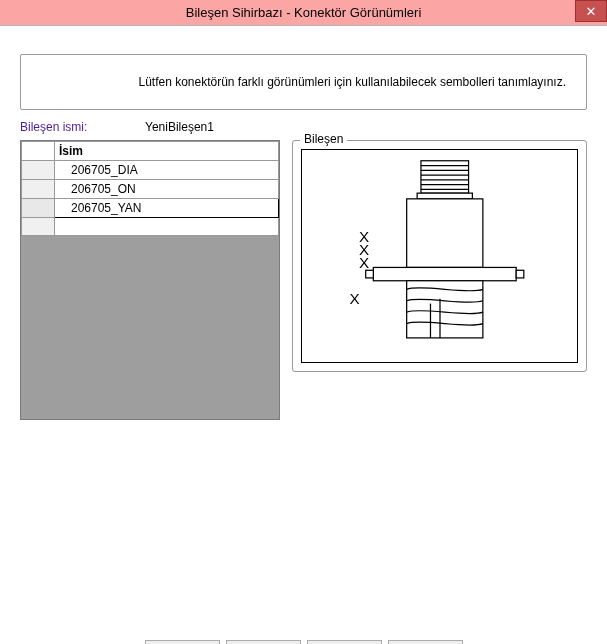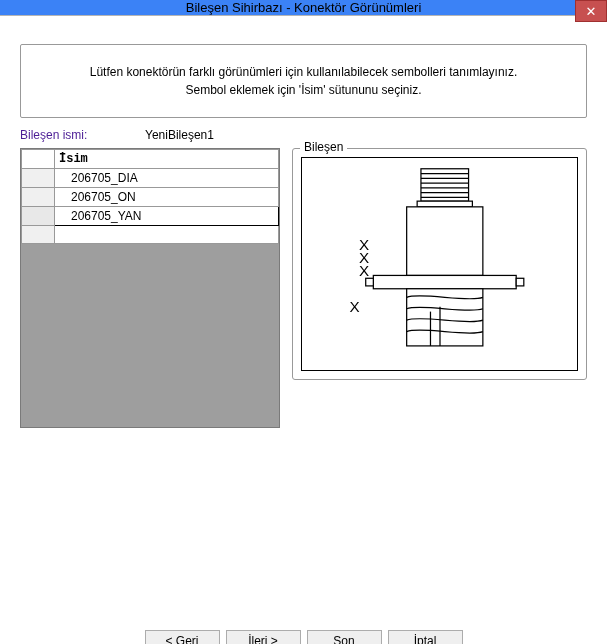--- a/index.html
+++ b/index.html
@@ -6,22 +6,22 @@
   body {
     font-family: "Segoe UI", Tahoma, sans-serif;
     font-size: 12px;
     background: #fff;
     width: 607px;
     height: 644px;
     overflow: hidden;
     position: relative;
   }
   .titlebar {
-    height: 16px;
-    background: #3b82f6;
+    height: 26px;
+    background: #fca5a5;
     border-bottom: 1px solid #b5b5b5;
     display: flex;
     align-items: center;
     justify-content: center;
     position: relative;
   }
   .titlebar-title {
     font-size: 13px;
     color: #000;
     text-align: center;
@@ -48,21 +48,21 @@
     position: relative;
   }
   .top-panel {
     margin: 28px 20px 10px 20px;
     border: 1px solid #999;
     border-radius: 2px;
     padding: 18px 20px;
     background: #fff;
   }
   .top-panel p {
-    text-align: center;
+    text-align: right;
     line-height: 1.5;
     color: #000;
   }
   .info-block {
     margin: 10px 20px 6px 20px;
   }
   .info-row {
     display: flex;
     margin-bottom: 4px;
   }
@@ -89,21 +89,20 @@
     width: 100%;
     border-collapse: collapse;
     font-size: 12px;
   }
   .grid-table th {
     background: #fff;
     border: 1px solid #999;
     text-align: left;
     padding: 2px 4px;
     font-weight: bold;
-    font-family: Liberation Mono, monospace;
   }
   .grid-table td {
     background: #fff;
     border: 1px solid #999;
     padding: 2px 16px;
     height: 18px;
   }
   .grid-table td.rowhead {
     width: 18px;
     background: #f0f0f0;
@@ -170,21 +169,20 @@
   <div class="titlebar-title">Bileşen Sihirbazı - Konektör Görünümleri</div>
   <div class="close-btn">
     <span>✕</span>
   </div>
 </div>
 
 <div class="content">
 
   <div class="top-panel">
     <p>Lütfen konektörün farklı görünümleri için kullanılabilecek sembolleri tanımlayınız.</p>
-    <p>Sembol eklemek için 'İsim' sütununu seçiniz.</p>
   </div>
 
   <div class="info-block">
     <div class="info-row">
       <div class="info-label">Bileşen ismi:</div>
       <div class="info-value">YeniBileşen1</div>
     </div>
   </div>
 
   <div class="main-area">

